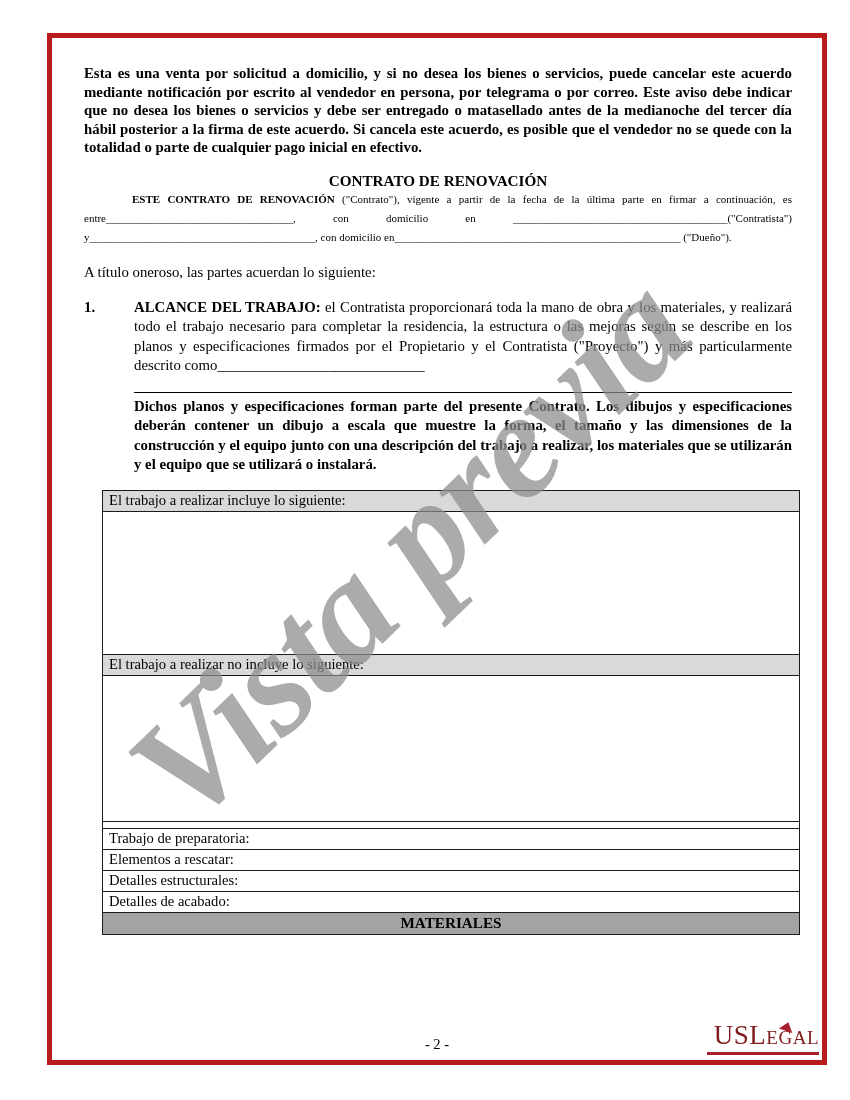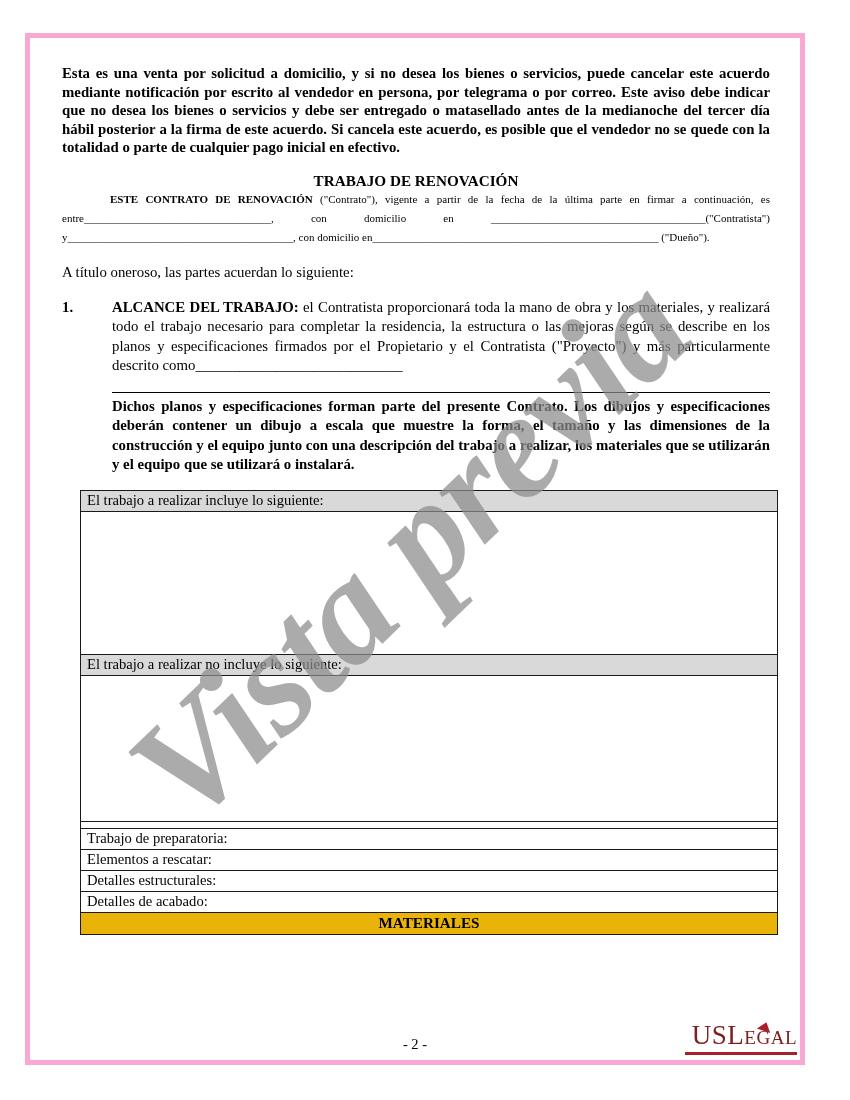--- a/index.html
+++ b/index.html
@@ -6,23 +6,23 @@
   html,body { background:#ffffff; }
   body {
     width:850px; height:1100px;
     position:relative;
     font-family:"Liberation Serif","DejaVu Serif",serif;
     color:#000;
     overflow:hidden;
   }
   .frame {
     position:absolute;
-    left:25px; top:33px;
+    left:47px; top:33px;
     width:780px; height:1032px;
-    border:5px solid #f9a8d4;
+    border:5px solid #b91c1c;
     background:#fff;
     padding:26px 30px 12px 32px;
   }
   .notice {
     font-weight:bold;
     font-size:14.8px;
     line-height:18.6px;
     text-align:justify;
   }
   .doc-title {
@@ -90,21 +90,21 @@
   .tbl-row {
     padding:1px 6px 2px 6px;
     border-bottom:1px solid #1a1a1a;
     background:#fff;
   }
   .tbl-materials {
     text-align:center;
     font-weight:bold;
     font-size:15.2px;
     padding:1px 6px 2px 6px;
-    background:#eab308;
+    background:#a3a3a3;
   }
   .page-footer {
     position:absolute;
     left:0; right:0;
     bottom:7px;
     text-align:center;
     font-size:14.5px;
   }
   .watermark {
     position:absolute;
@@ -155,21 +155,21 @@
     margin-left:auto;
   }
 </style>
 </head>
 <body>
 
 <div class="frame">
 
   <p class="notice">Esta es una venta por solicitud a domicilio, y si no desea los bienes o servicios, puede cancelar este acuerdo mediante notificación por escrito al vendedor en persona, por telegrama o por correo. Este aviso debe indicar que no desea los bienes o servicios y debe ser entregado o matasellado antes de la medianoche del tercer día hábil posterior a la firma de este acuerdo. Si cancela este acuerdo, es posible que el vendedor no se quede con la totalidad o parte de cualquier pago inicial en efectivo.</p>
 
-  <h2 class="doc-title">TRABAJO DE RENOVACIÓN</h2>
+  <h2 class="doc-title">CONTRATO DE RENOVACIÓN</h2>
 
   <p class="intro"><span class="lead">ESTE CONTRATO DE RENOVACIÓN</span><span> ("Contrato"), vigente a partir de la fecha de la última parte en firmar a continuación, es entre__________________________________, con domicilio en _______________________________________("Contratista") y_________________________________________, con domicilio en____________________________________________________ ("Dueño").</span></p>
 
   <p class="consideration">A título oneroso, las partes acuerdan lo siguiente:</p>
 
   <div class="item">
     <div class="item-num">1.</div>
     <div class="item-body">
       <span class="label">ALCANCE DEL TRABAJO:</span><span> el Contratista proporcionará toda la mano de obra y los materiales, y realizará todo el trabajo necesario para completar la residencia, la estructura o las mejoras según se describe en los planos y especificaciones firmados por el Propietario y el Contratista ("Proyecto") y más particularmente descrito como____________________________</span>
       <div class="blank-line"></div>

